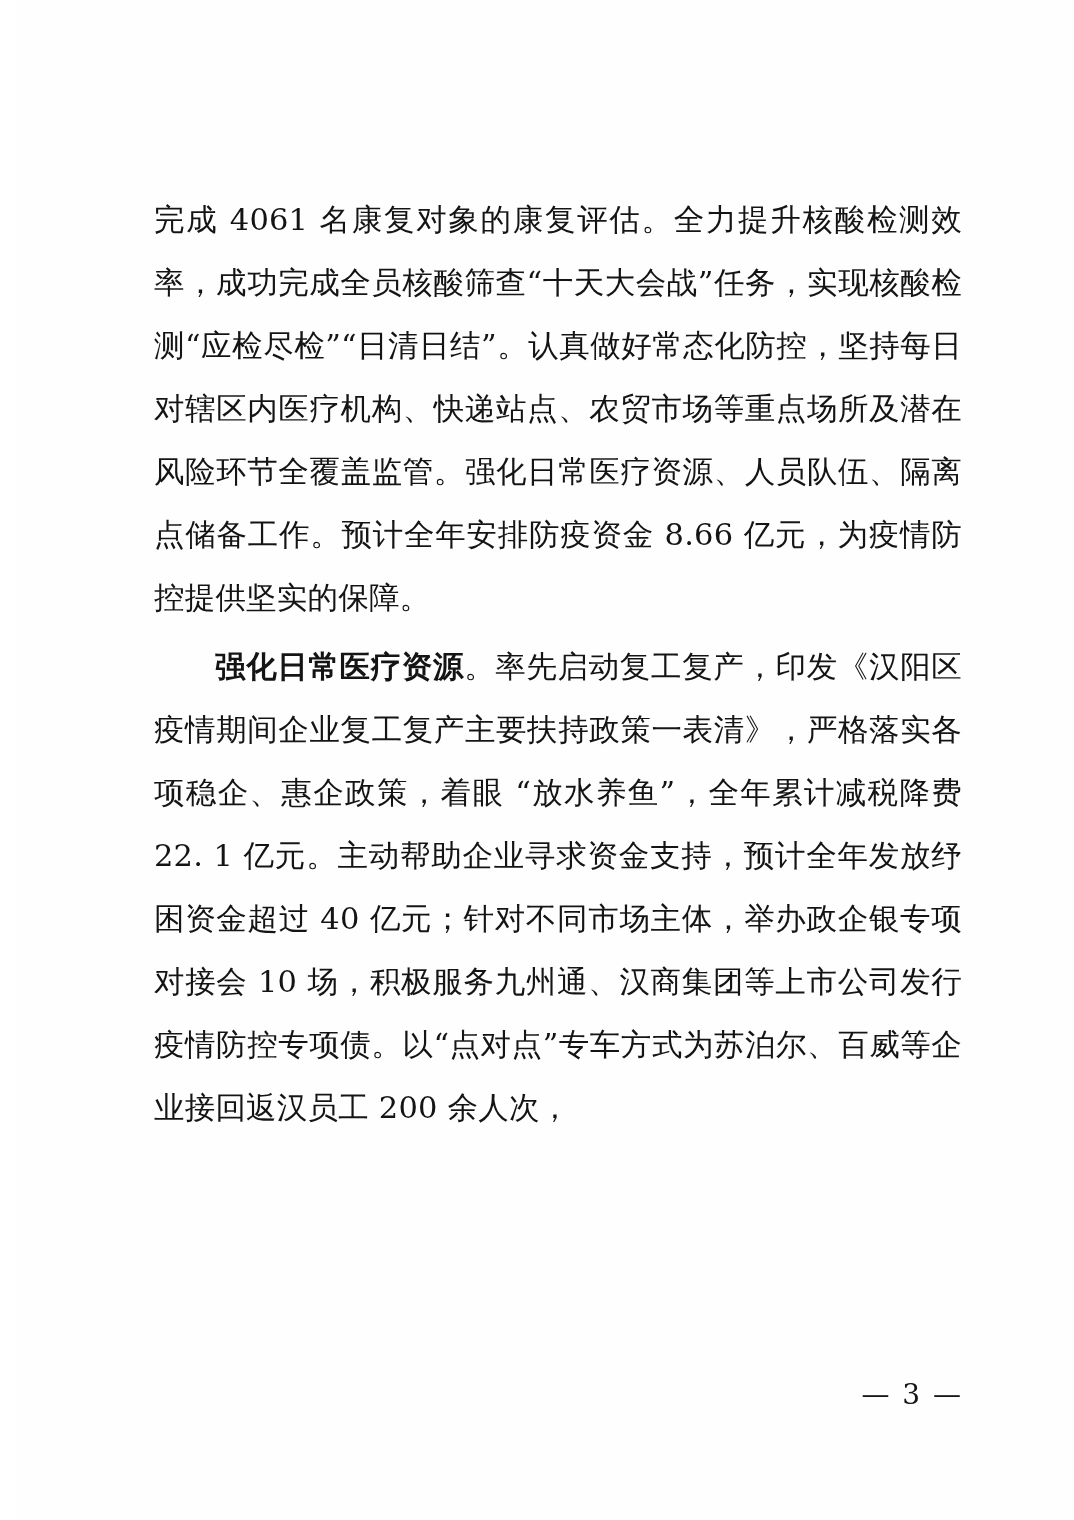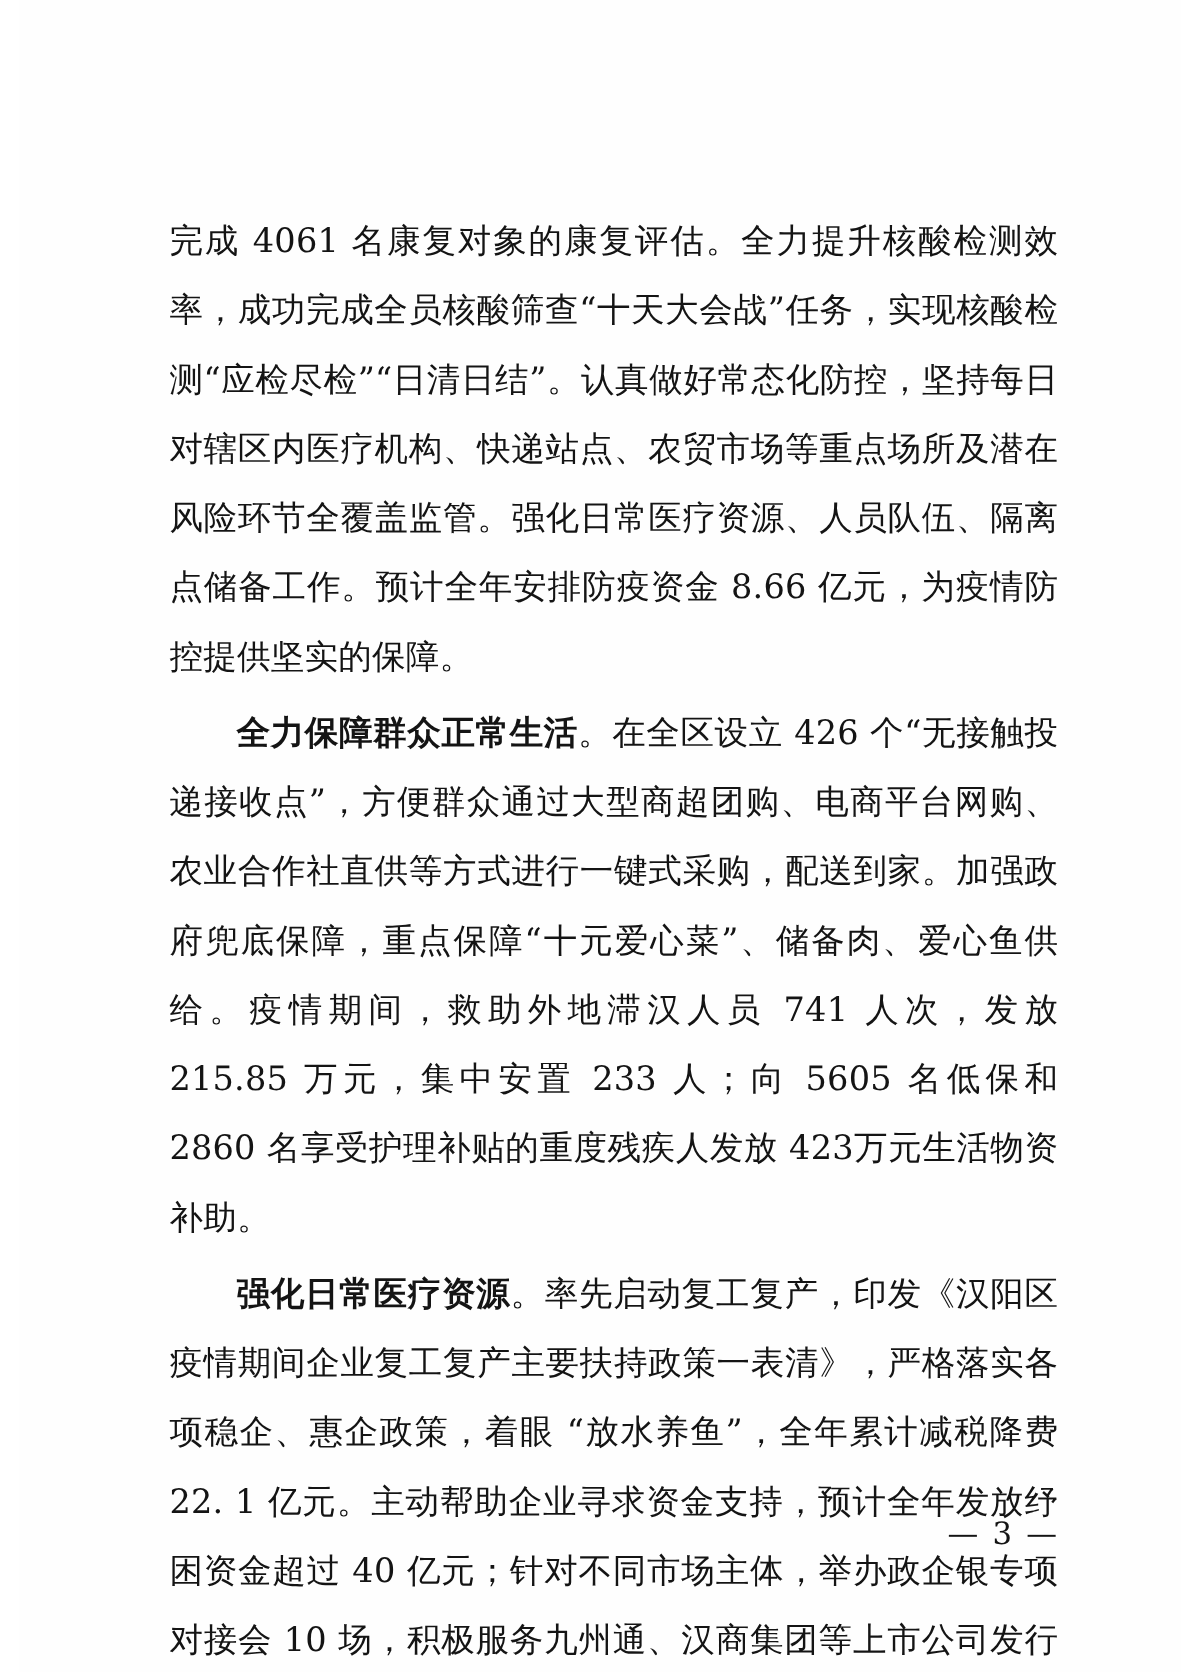--- a/index.html
+++ b/index.html
@@ -62,23 +62,20 @@
 </head>
 <body>
 
 <div class="page">
   <div class="content">
 
     <p class="para">
       <span>完成 4061 名康复对象的康复评估。全力提升核酸检测效率，成功完成全员核酸筛查“十天大会战”任务，实现核酸检测“应检尽检”“日清日结”。认真做好常态化防控，坚持每日对辖区内医疗机构、快递站点、农贸市场等重点场所及潜在风险环节全覆盖监管。强化日常医疗资源、人员队伍、隔离点储备工作。预计全年安排防疫资金 8.66 亿元，为疫情防控提供坚实的保障。</span>
     </p>
 
-    <p class="para indent">
-      <span class="lead">全力保障群众正常生活</span><span>。在全区设立 426 个“无接触投递接收点”，方便群众通过大型商超团购、电商平台网购、农业合作社直供等方式进行一键式采购，配送到家。加强政府兜底保障，重点保障“十元爱心菜”、储备肉、爱心鱼供给。疫情期间，救助外地滞汉人员 741 人次，发放 215.85 万元，集中安置 233 人；向 5605 名低保和 2860 名享受护理补贴的重度残疾人发放 423万元生活物资补助。</span>
-    </p>
 
     <p class="para indent">
       <span class="lead">强化日常医疗资源</span><span>。率先启动复工复产，印发《汉阳区疫情期间企业复工复产主要扶持政策一表清》，严格落实各项稳企、惠企政策，着眼 “放水养鱼”，全年累计减税降费 22. 1 亿元。主动帮助企业寻求资金支持，预计全年发放纾困资金超过 40 亿元；针对不同市场主体，举办政企银专项对接会 10 场，积极服务九州通、汉商集团等上市公司发行疫情防控专项债。以“点对点”专车方式为苏泊尔、百威等企业接回返汉员工 200 余人次，</span>
     </p>
 
   </div>
 
   <div class="pagenum">— 3 —</div>
 </div>
 

